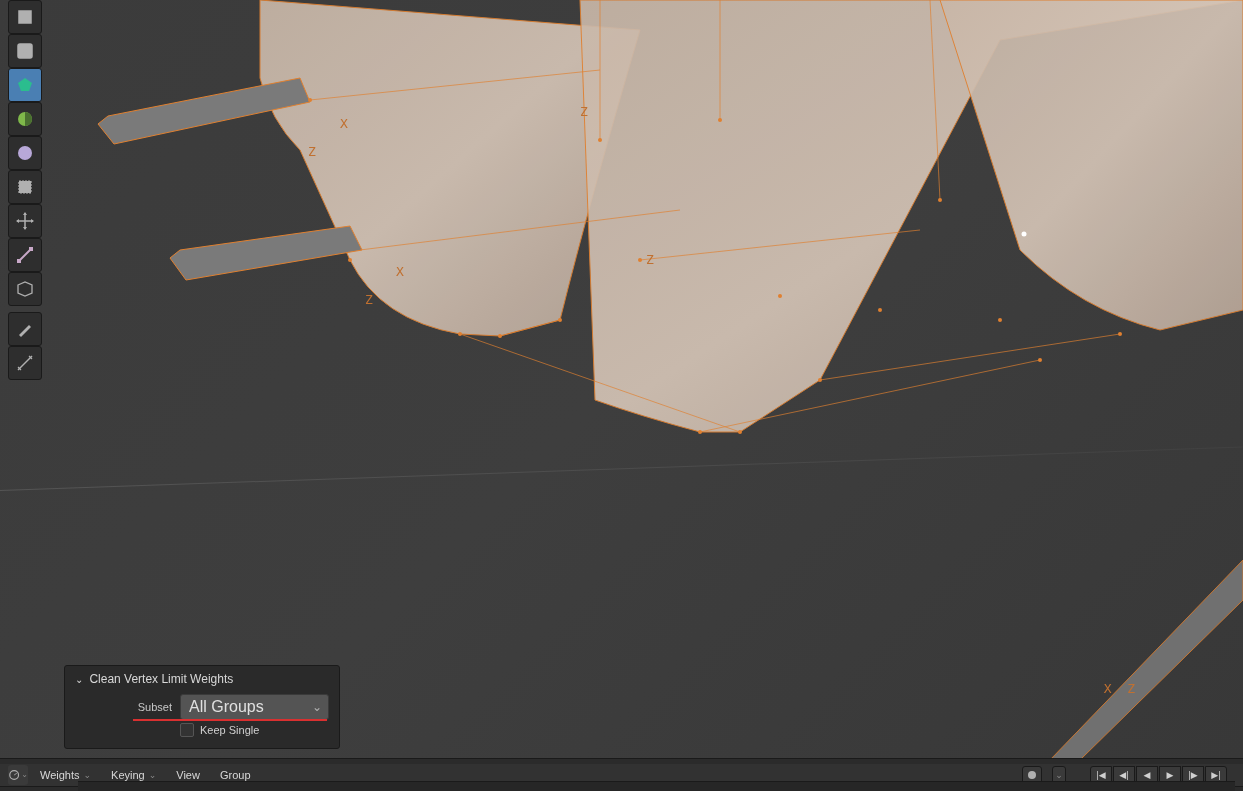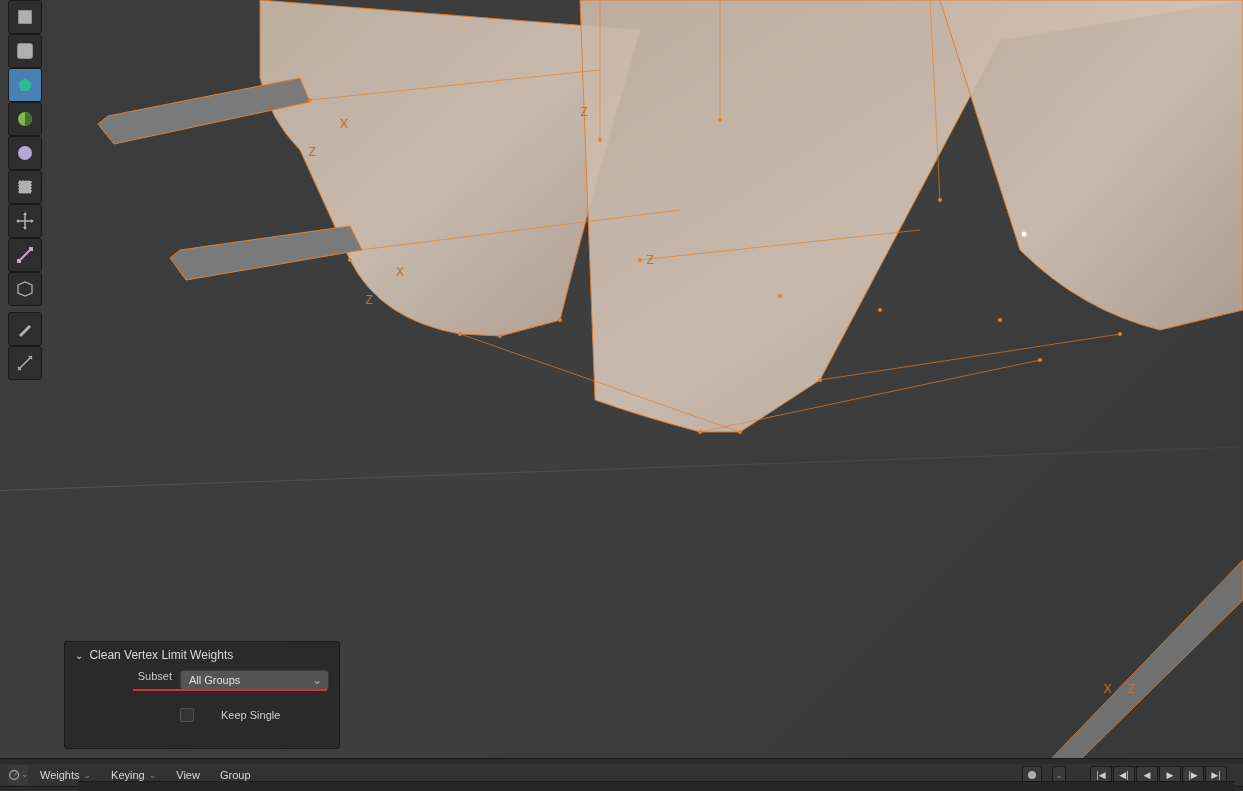--- a/index.html
+++ b/index.html
@@ -44,31 +44,31 @@
   border: 1px solid #1a1a1a;
   border-radius: 3px;
   padding: 6px 10px 8px;
   z-index: 10;
 }
 .op-header {
   display: flex; align-items: center; gap: 6px;
   font-size: 12px; color: #d8d8d8; margin-bottom: 8px;
 }
 .op-row {
-  display: flex; align-items: flex-start; margin-bottom: 18px;
+  display: flex; align-items: center; margin-bottom: 3px;
   position: relative;
 }
 .op-label {
   width: 105px; text-align: right; padding-right: 8px;
   color: #c8c8c8; font-size: 11px;
 }
 .op-field {
   flex: 1; height: 20px; display: flex; align-items: center;
   background: #545454; border: 1px solid #3a3a3a; border-radius: 3px;
-  padding: 6px 8px; font-size: 11px; color: #e0e0e0;
+  padding: 12px 8px; font-size: 16px; color: #e0e0e0;
   position: relative;
 }
 .op-field.select::after {
   content: '⌄'; position: absolute; right: 6px; font-size: 12px; color: #b0b0b0;
 }
 .op-field.number { justify-content: center; background: #595959; }
 .op-check {
   width: 14px; height: 14px; border: 1px solid #555; background: #333; border-radius: 2px;
   margin-right: 6px;
 }
@@ -265,21 +265,21 @@
   </div>
   <div class="op-row">
     <div class="op-label">Subset</div>
     <div class="op-field select">
       <span>All Groups</span>
     </div>
     <div class="red-underline"></div>
   </div>
   <div class="op-row">
     <div class="op-label"></div>
-    <div style="flex:1; display:flex; align-items:center;gap:21px;">
+    <div style="flex:1; display:flex; align-items:center;">
       <div class="op-check"></div>
       <span>Keep Single</span>
     </div>
   </div>
 </div>
 
 <div class="timeline">
   <div class="timeline-header">
     <div class="tl-icon">
       <svg width="14" height="14" viewBox="0 0 14 14">

